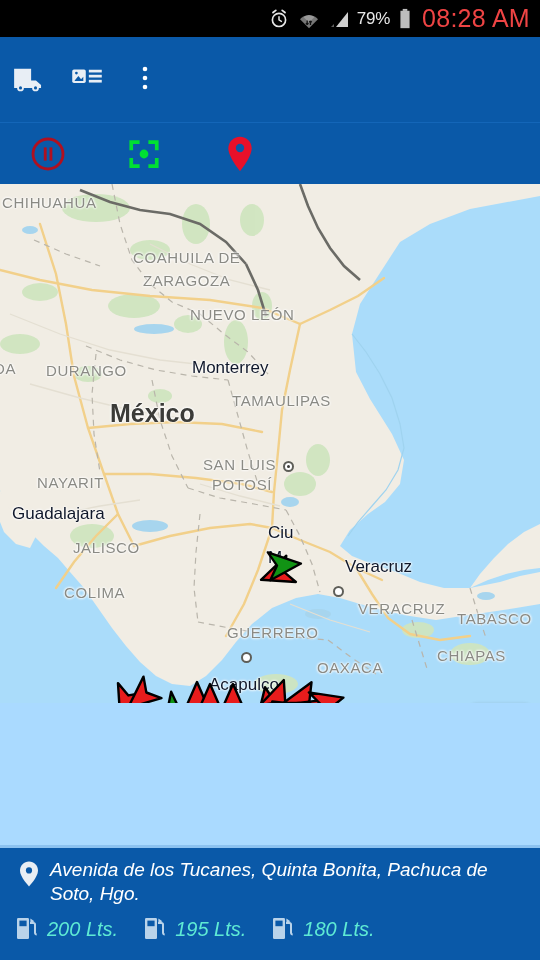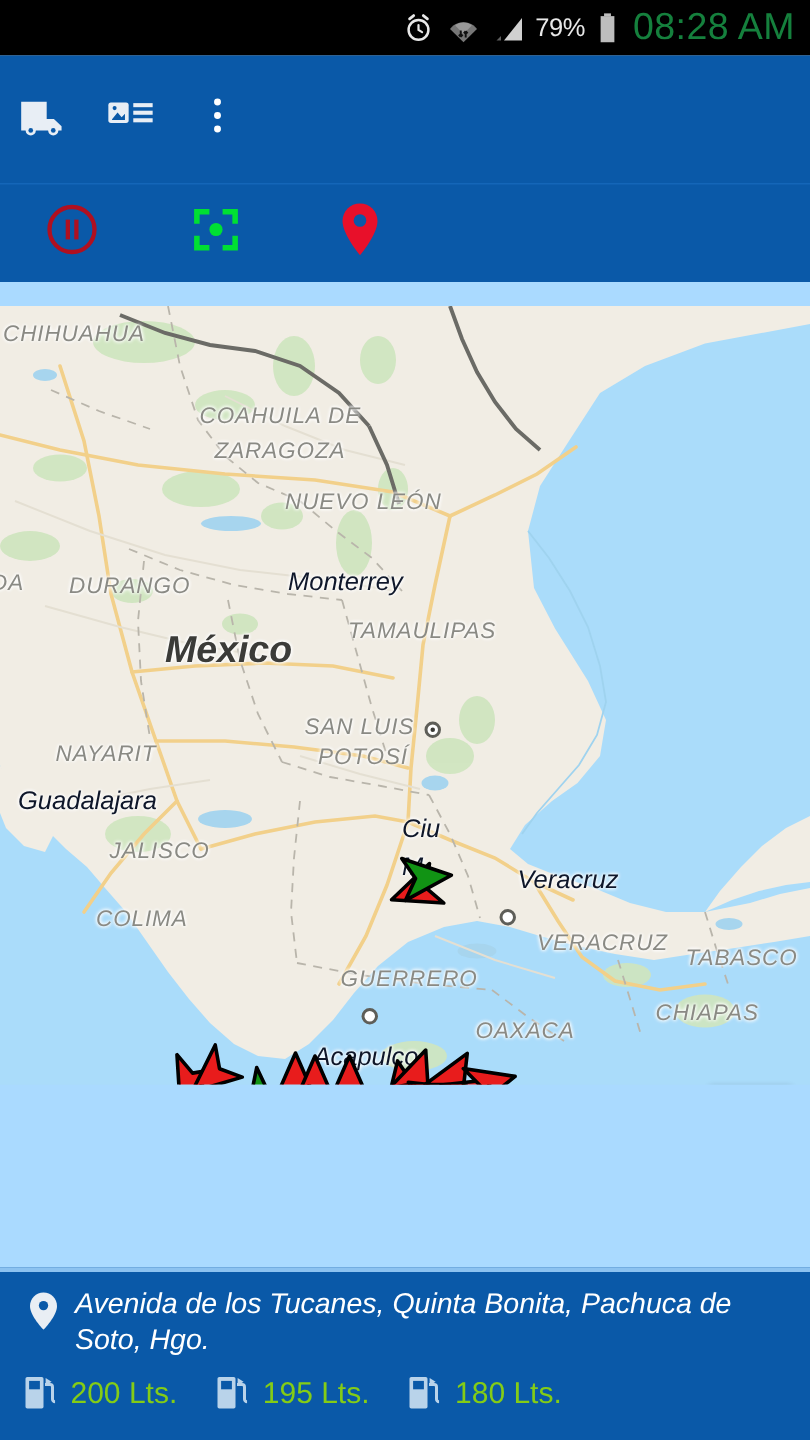--- a/index.html
+++ b/index.html
@@ -32,21 +32,21 @@
     box-sizing: border-box;
   }
   .sb-icon { margin-left: 8px; display: flex; align-items: center; }
   .sb-pct {
     color: #e8e8e8;
     font-size: 17px;
     margin-left: 5px;
     letter-spacing: -0.3px;
   }
   .sb-time {
-    color: #15803d;
+    color: #ef4444;
     font-size: 25px;
     margin-left: 10px;
     letter-spacing: 0.3px;
   }
 
   
   .appbar {
     position: absolute;
     top: 37px; left: 0;
     width: 540px; height: 85px;
@@ -100,25 +100,24 @@
   .subbar-btn {
     width: 96px; height: 66px;
     display: flex;
     align-items: center;
     justify-content: center;
   }
 
   
   .map {
     position: absolute;
-    top: 204px; left: 0;
+    top: 184px; left: 0;
     width: 540px; height: 519px;
     overflow: hidden;
     background: #aadcfa;
-    font-style: italic;
   }
   .map-svg { position: absolute; top: 0; left: 0; }
   .map-label {
     position: absolute;
     color: #8a8a84;
     font-size: 15px;
     letter-spacing: 0.6px;
     white-space: nowrap;
     text-shadow: 0 0 3px #fff, 0 0 3px #fff, 0 0 2px #fff;
     pointer-events: none;
@@ -230,24 +229,25 @@
     align-items: center;
     margin-top: 8px;
     padding-left: 2px;
   }
   .fuel-item {
     display: flex;
     align-items: center;
     margin-right: 26px;
   }
   .fuel-val {
-    color: #84cc16;
+    color: #5eead4;
     font-size: 20px;
     margin-left: 9px;
     white-space: nowrap;
+    font-style: italic;
   }
 </style>
 </head>
 <body>
 
 <div id="app">
 
   <div class="statusbar">
     <span class="sb-icon">
       <svg width="22" height="22" viewBox="0 0 24 24">

